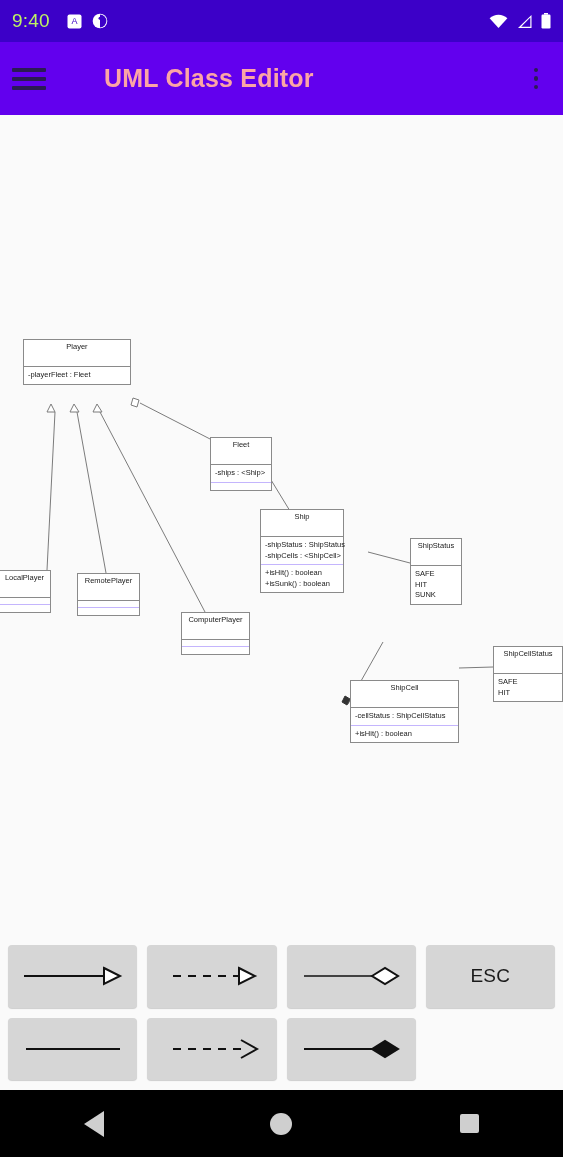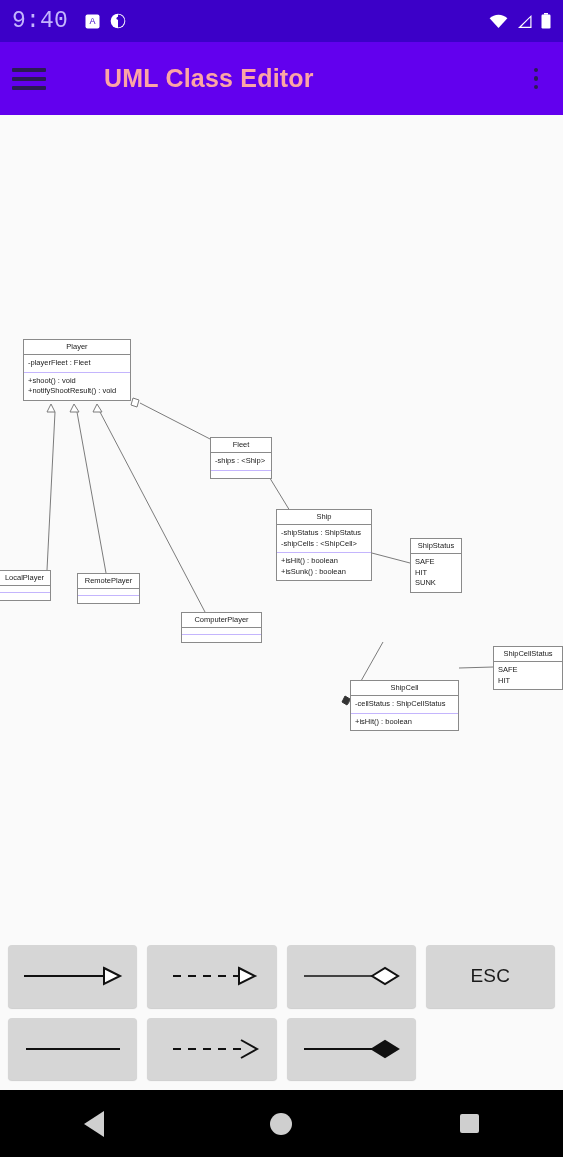--- a/index.html
+++ b/index.html
@@ -10,21 +10,21 @@
     position:relative;
   }
 
   
   #status-bar {
     position:absolute; left:0; top:0; width:563px; height:42px;
     background:#3c00c8;
     display:flex; align-items:center; padding:0 12px;
   }
   #status-clock {
-    color:#c4b5fd; font-size:23px; letter-spacing:.2px;font-family:Liberation Mono, monospace;
+    color:#bef264; font-size:19px; letter-spacing:.2px;
   }
   .status-notif-icons { display:flex; align-items:center; gap:10px; margin-left:17px; }
   .sb-icon { display:block; }
   #status-right { margin-left:auto; display:flex; align-items:center; gap:8px; }
 
   
   #app-bar {
     position:absolute; left:0; top:42px; width:563px; height:73px;
     background:#6200ee;
     display:flex; align-items:center;
@@ -60,21 +60,21 @@
   .uml-class {
     position:absolute;
     background:#ffffff;
     border:1px solid #8a8a8a;
     font-size:7.5px;
     color:#1a1a1a;
     line-height:1.12;
   }
   .uml-name {
     text-align:center;
-    padding:3px 4px 3px;
+    padding:3px 4px 15px;
     border-bottom:1px solid #8a8a8a;
     white-space:nowrap;
   }
   .uml-compartment {
     padding:3px 4px;
     border-bottom:1px solid #c4b5fd;
     white-space:nowrap;
   }
   .uml-compartment:last-child { border-bottom:none; }
   .uml-compartment.empty { height:7px; padding:0; }
@@ -187,35 +187,31 @@
 
       <line x1="459" y1="553" x2="493" y2="552"></line>
     </g>
   </svg>
 
   <div class="uml-class" style="left:23px;top:224px;width:108px;">
     <div class="uml-name">Player</div>
     <div class="uml-compartment">
       <div class="uml-row">-playerFleet : Fleet</div>
     </div>
-    <div class="uml-compartment">
-      <div class="uml-row">+shoot() : void</div>
-      <div class="uml-row">+notifyShootResult() : void</div>
-    </div>
   </div>
 
   <div class="uml-class" style="left:210px;top:322px;width:62px;">
     <div class="uml-name">Fleet</div>
     <div class="uml-compartment">
       <div class="uml-row">-ships : &lt;Ship&gt;</div>
     </div>
     <div class="uml-compartment empty"></div>
   </div>
 
-  <div class="uml-class" style="left:276px;top:394px;width:96px;">
+  <div class="uml-class" style="left:260px;top:394px;width:84px;">
     <div class="uml-name">Ship</div>
     <div class="uml-compartment">
       <div class="uml-row">-shipStatus : ShipStatus</div>
       <div class="uml-row">-shipCells : &lt;ShipCell&gt;</div>
     </div>
     <div class="uml-compartment">
       <div class="uml-row">+isHit() : boolean</div>
       <div class="uml-row">+isSunk() : boolean</div>
     </div>
   </div>
@@ -252,21 +248,21 @@
     <div class="uml-compartment empty"></div>
     <div class="uml-compartment empty"></div>
   </div>
 
   <div class="uml-class" style="left:77px;top:458px;width:63px;">
     <div class="uml-name">RemotePlayer</div>
     <div class="uml-compartment empty"></div>
     <div class="uml-compartment empty"></div>
   </div>
 
-  <div class="uml-class" style="left:181px;top:497px;width:81px;">
+  <div class="uml-class" style="left:181px;top:497px;width:69px;">
     <div class="uml-name">ComputerPlayer</div>
     <div class="uml-compartment empty"></div>
     <div class="uml-compartment empty"></div>
   </div>
 </div>
 
 <div id="toolbar">
 
   <div class="tool-button">
     <svg width="106" height="26" viewBox="0 0 106 26">

